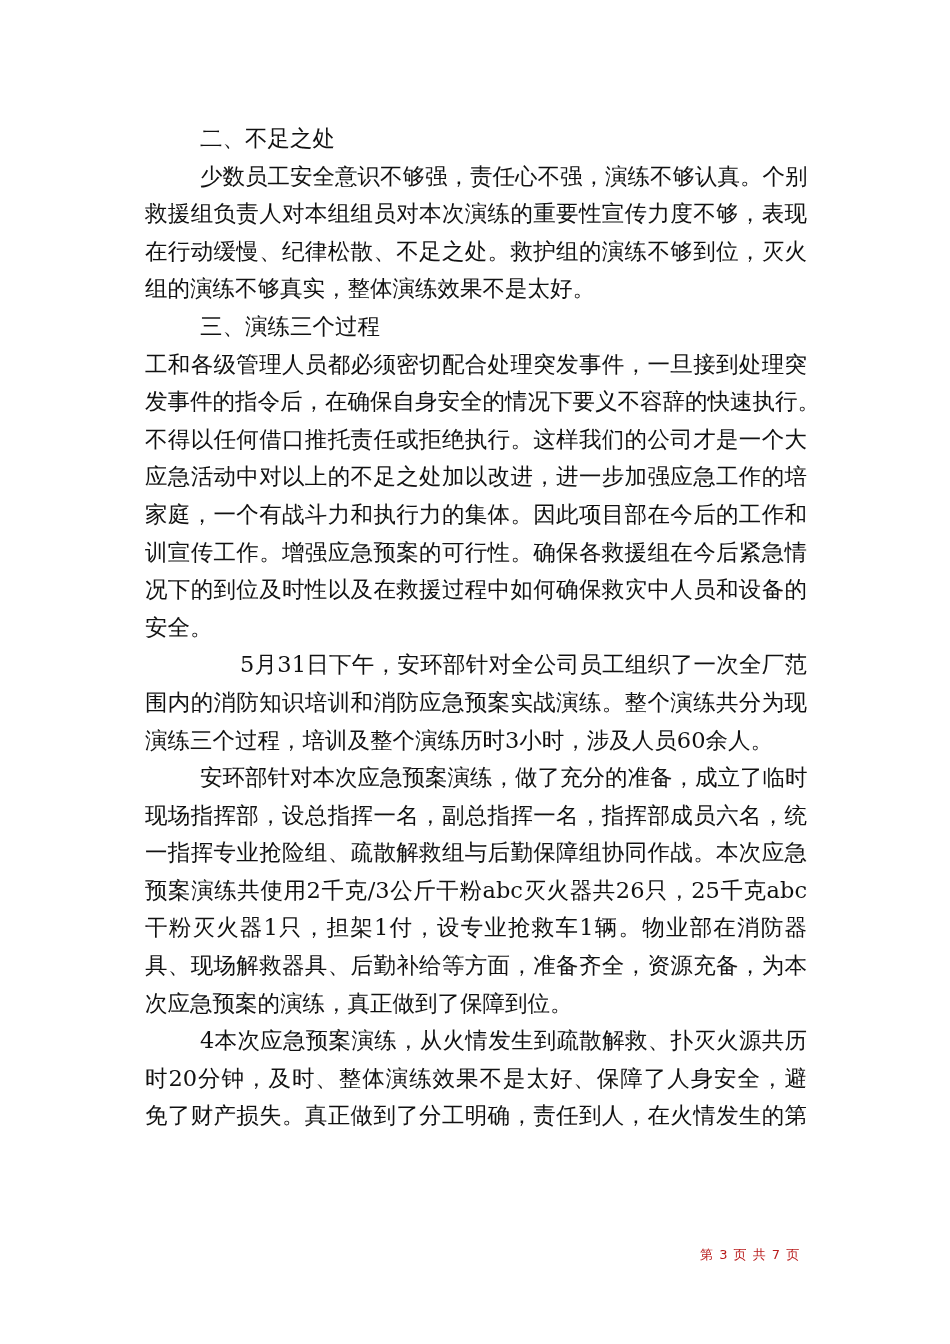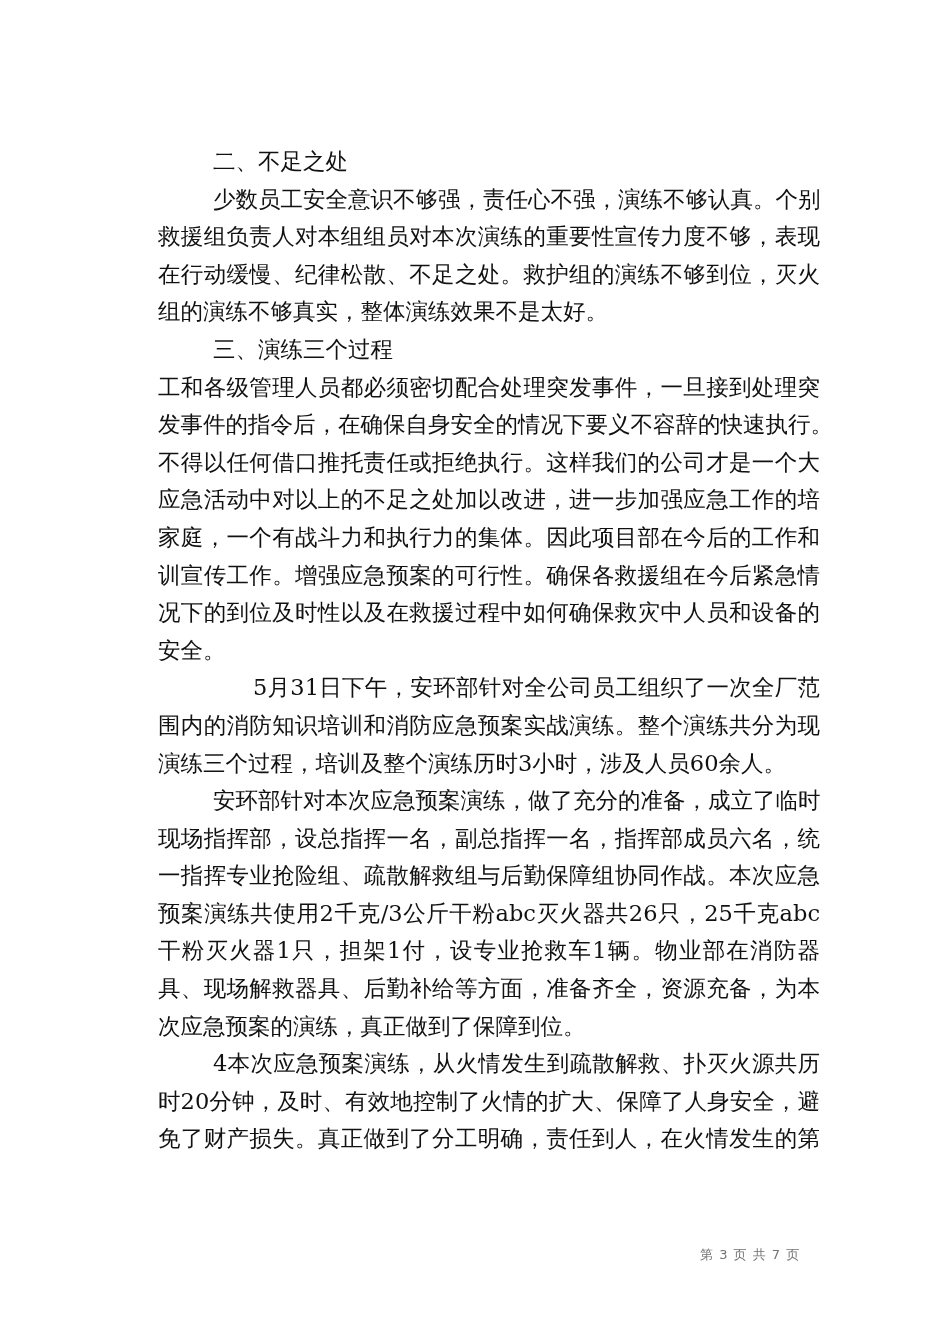--- a/index.html
+++ b/index.html
@@ -10,24 +10,23 @@
     body {
       width: 950px;
       height: 1344px;
       position: relative;
       overflow: hidden;
       font-family: "DejaVu Serif", "Liberation Serif", serif;
       color: #111111;
     }
     .page {
       position: absolute;
-      left: 158px;
+      left: 145px;
       top: 120px;
       width: 662px;
-      margin-top: 23px;
     }
     .line {
       height: 37.6px;
       line-height: 37.6px;
       font-size: 22.5px;
       white-space: nowrap;
       text-align: justify;
       text-align-last: justify;
       letter-spacing: 0;
     }
@@ -36,21 +35,21 @@
     }
     .indent1 { padding-left: 55px; }
     .indent2 { padding-left: 95px; }
     .heading { text-align-last: left; }
     .footer {
       position: absolute;
       left: 700px;
       top: 1246px;
       font-family: "DejaVu Sans", "Liberation Sans", sans-serif;
       font-size: 13px;
-      color: #737373;
+      color: #b91c1c;
       letter-spacing: 1px;
     }
   </style>
 </head>
 <body>
 
 <div class="page">
 
   <div class="line indent1 heading">二、不足之处</div>
 
@@ -85,18 +84,18 @@
     <div class="line">现场指挥部，设总指挥一名，副总指挥一名，指挥部成员六名，统</div>
     <div class="line">一指挥专业抢险组、疏散解救组与后勤保障组协同作战。本次应急</div>
     <div class="line">预案演练共使用2千克/3公斤干粉abc灭火器共26只，25千克abc</div>
     <div class="line">干粉灭火器1只，担架1付，设专业抢救车1辆。物业部在消防器</div>
     <div class="line">具、现场解救器具、后勤补给等方面，准备齐全，资源充备，为本</div>
     <div class="line last">次应急预案的演练，真正做到了保障到位。</div>
   </div>
 
   <div>
     <div class="line indent1">4本次应急预案演练，从火情发生到疏散解救、扑灭火源共历</div>
-    <div class="line">时20分钟，及时、有效地控制了火情的扩大、保障了人身安全，避</div>
+    <div class="line">时20分钟，及时、整体演练效果不是太好、保障了人身安全，避</div>
     <div class="line">免了财产损失。真正做到了分工明确，责任到人，在火情发生的第</div>
   </div>
 </div>
 
 <div class="footer">第 3 页 共 7 页</div>
 
 </body></html>

